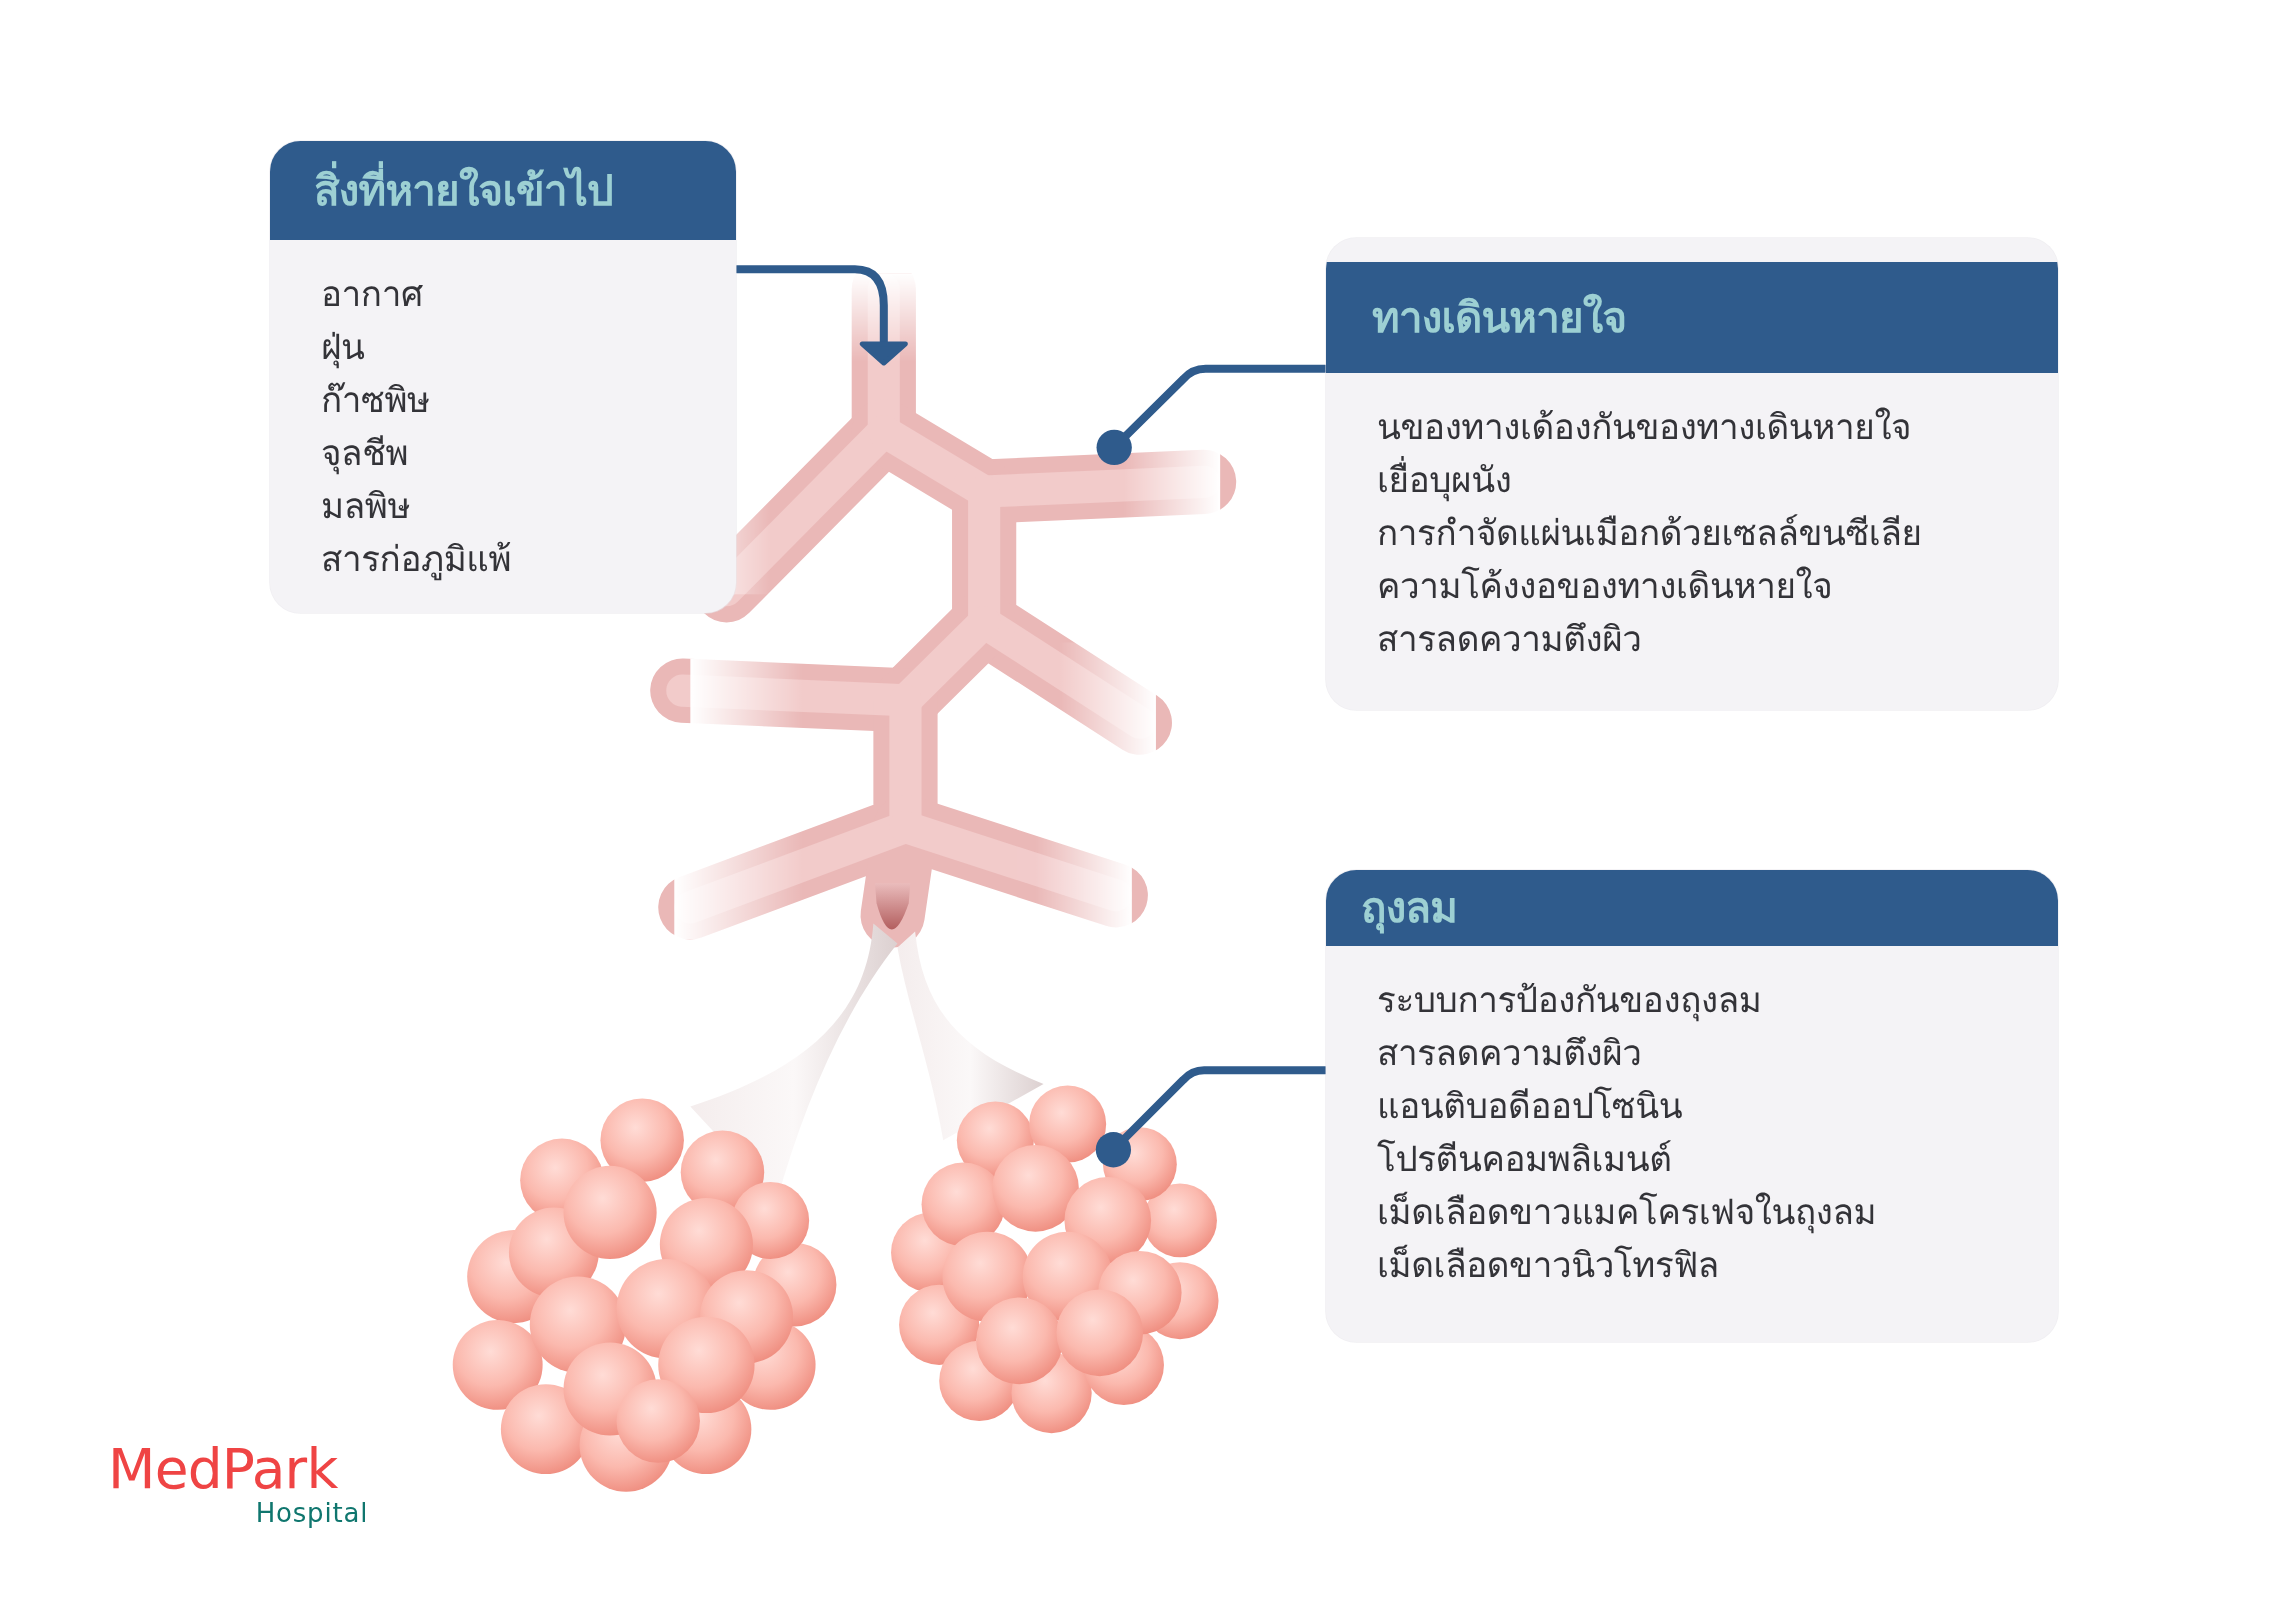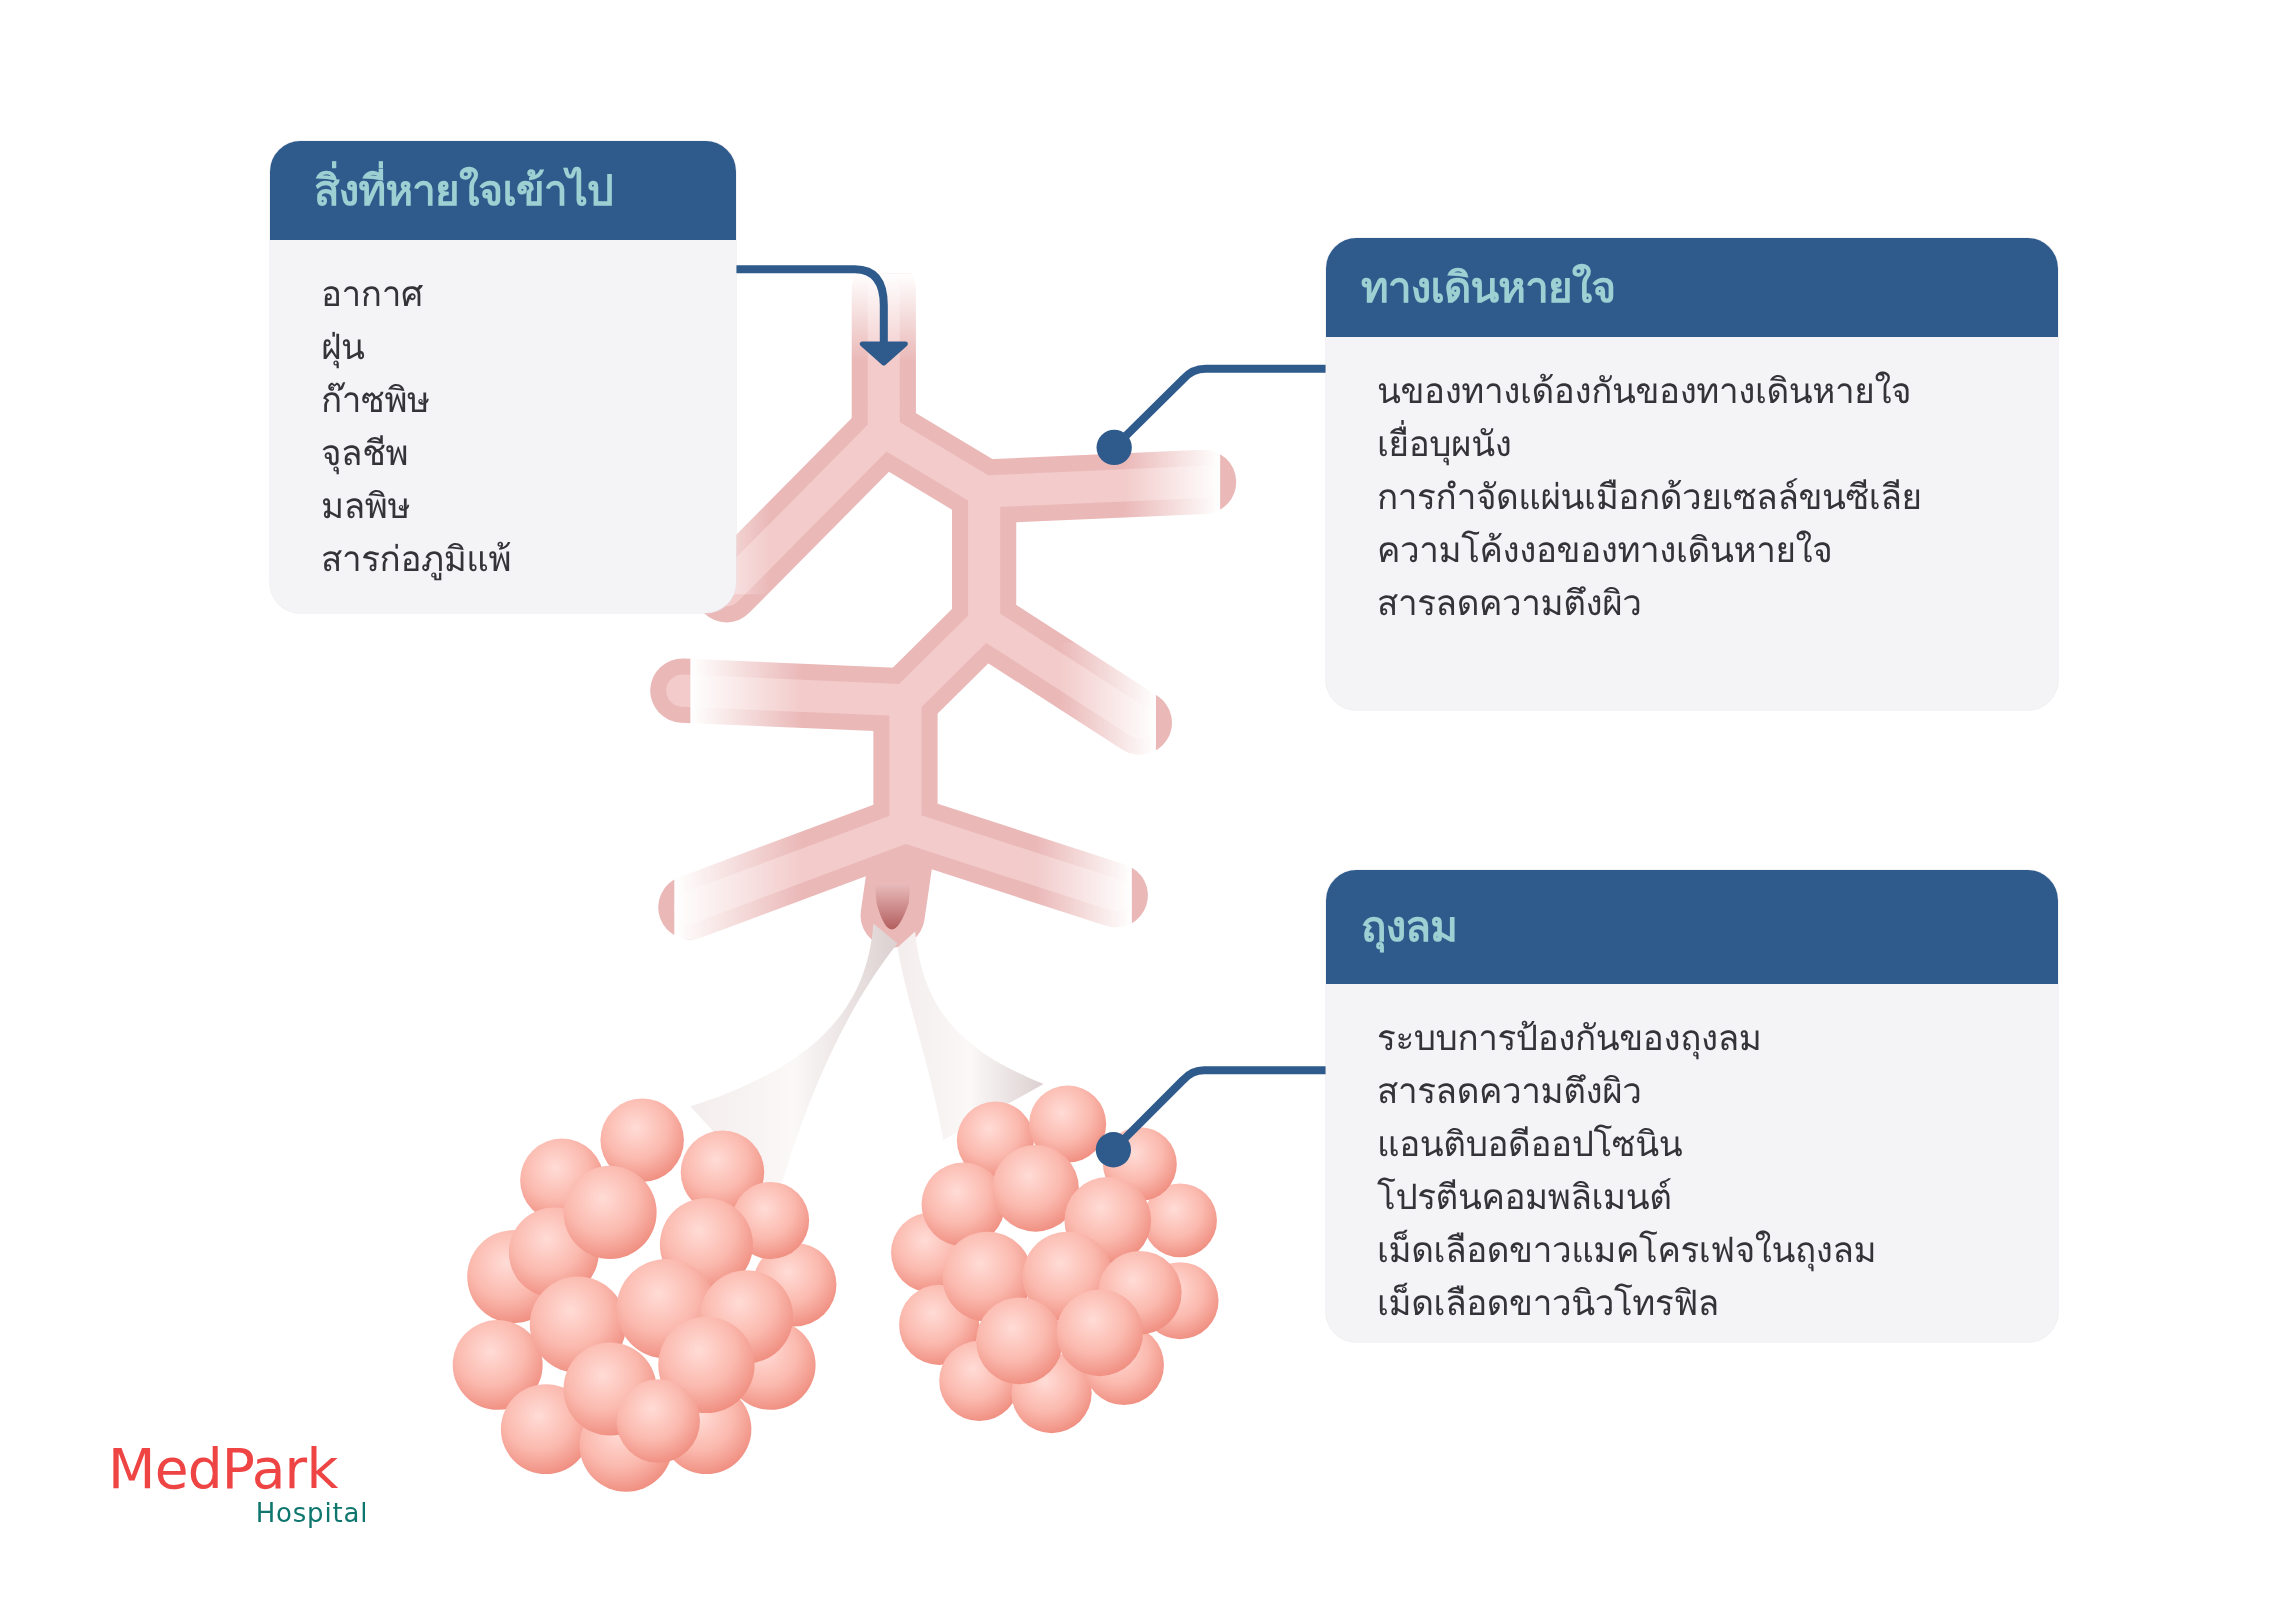--- a/index.html
+++ b/index.html
@@ -171,34 +171,34 @@
       <li>อากาศ</li>
       <li>ฝุ่น</li>
       <li>ก๊าซพิษ</li>
       <li>จุลชีพ</li>
       <li>มลพิษ</li>
       <li>สารก่อภูมิแพ้</li>
     </ul>
   </div>
 
   <div class="card" style="left:1326px; top:238px; width:732px; height:472px;">
-    <div class="card-head" style="height:99px; padding-left:35px;">
+    <div class="card-head" style="height:111px; padding-left:46px;margin-top:24px;">
       <span class="card-title">ทางเดินหายใจ</span>
     </div>
     <ul class="card-list" style="padding:16px 0 0 39px;">
       <li>นของทางเด้องกันของทางเดินหายใจ</li>
       <li>เยื่อบุผนัง</li>
       <li>การกำจัดแผ่นเมือกด้วยเซลล์ขนซีเลีย</li>
       <li>ความโค้งงอของทางเดินหายใจ</li>
       <li>สารลดความตึงผิว</li>
     </ul>
   </div>
 
   <div class="card" style="left:1326px; top:870px; width:732px; height:472px;">
-    <div class="card-head" style="height:114px; padding-left:35px;">
+    <div class="card-head" style="height:76px; padding-left:35px;">
       <span class="card-title">ถุงลม</span>
     </div>
     <ul class="card-list" style="padding:16px 0 0 39px;">
       <li>ระบบการป้องกันของถุงลม</li>
       <li>สารลดความตึงผิว</li>
       <li>แอนติบอดีออปโซนิน</li>
       <li>โปรตีนคอมพลิเมนต์</li>
       <li>เม็ดเลือดขาวแมคโครเฟจในถุงลม</li>
       <li>เม็ดเลือดขาวนิวโทรฟิล</li>
     </ul>

